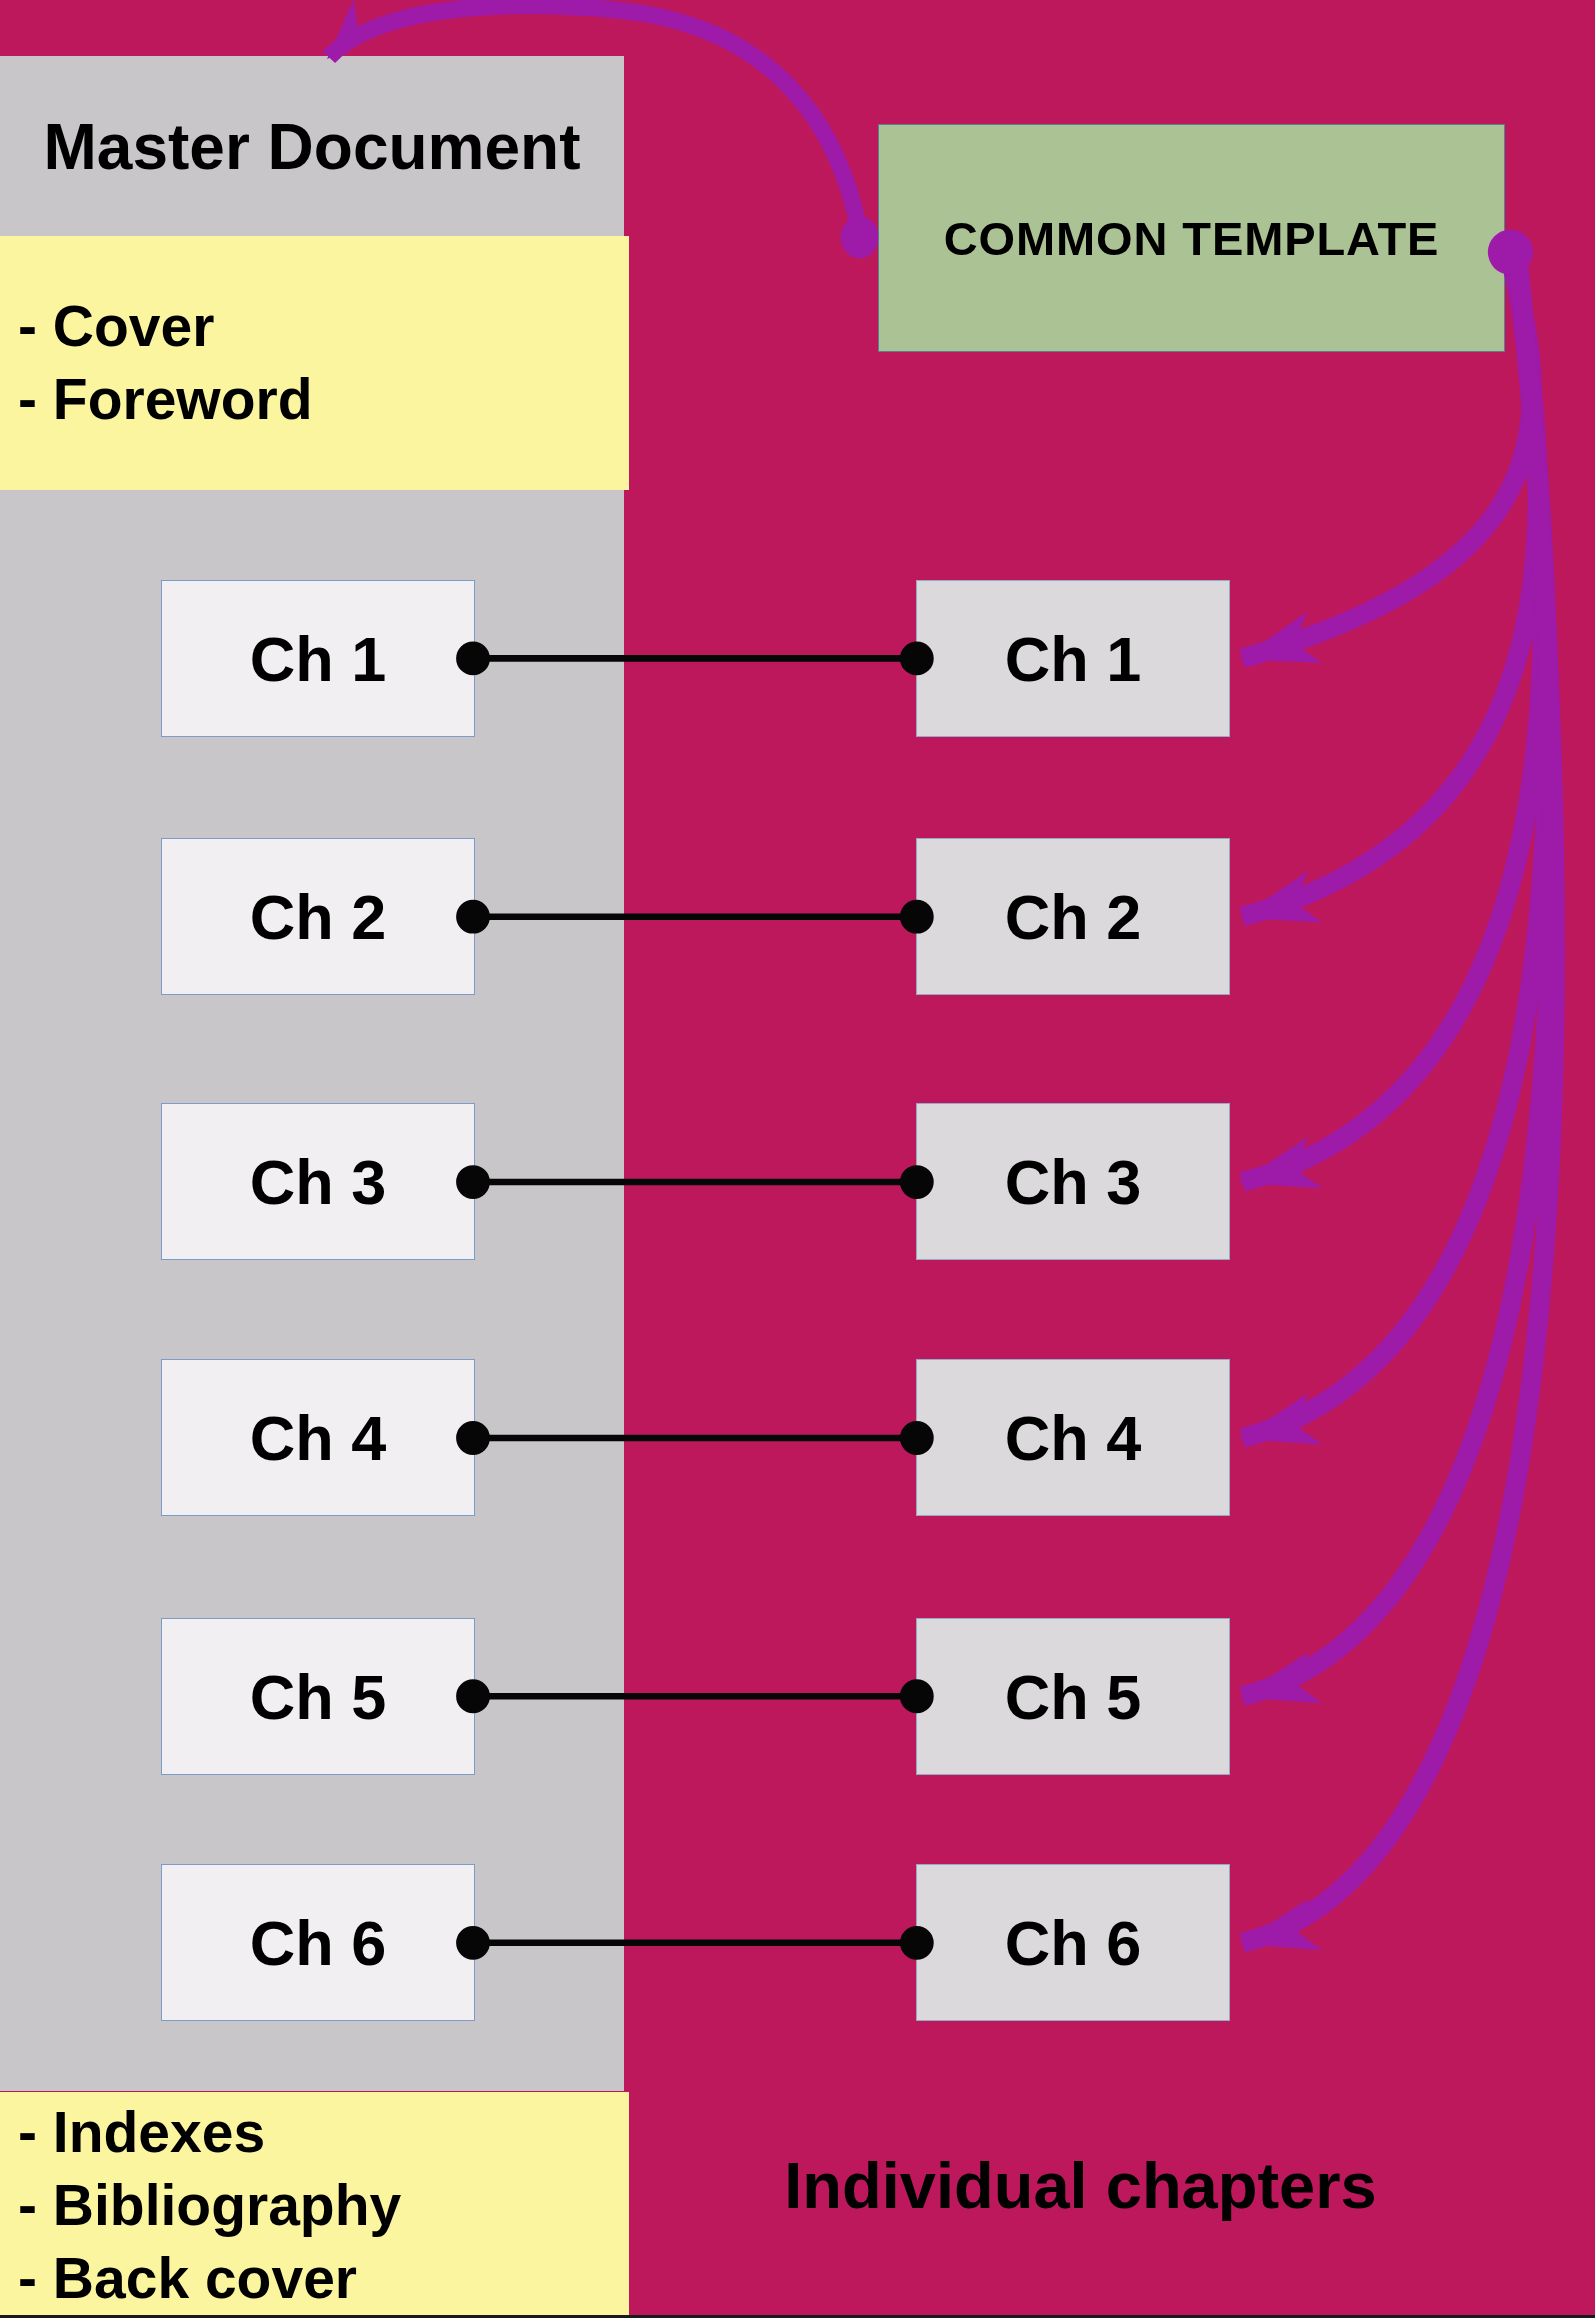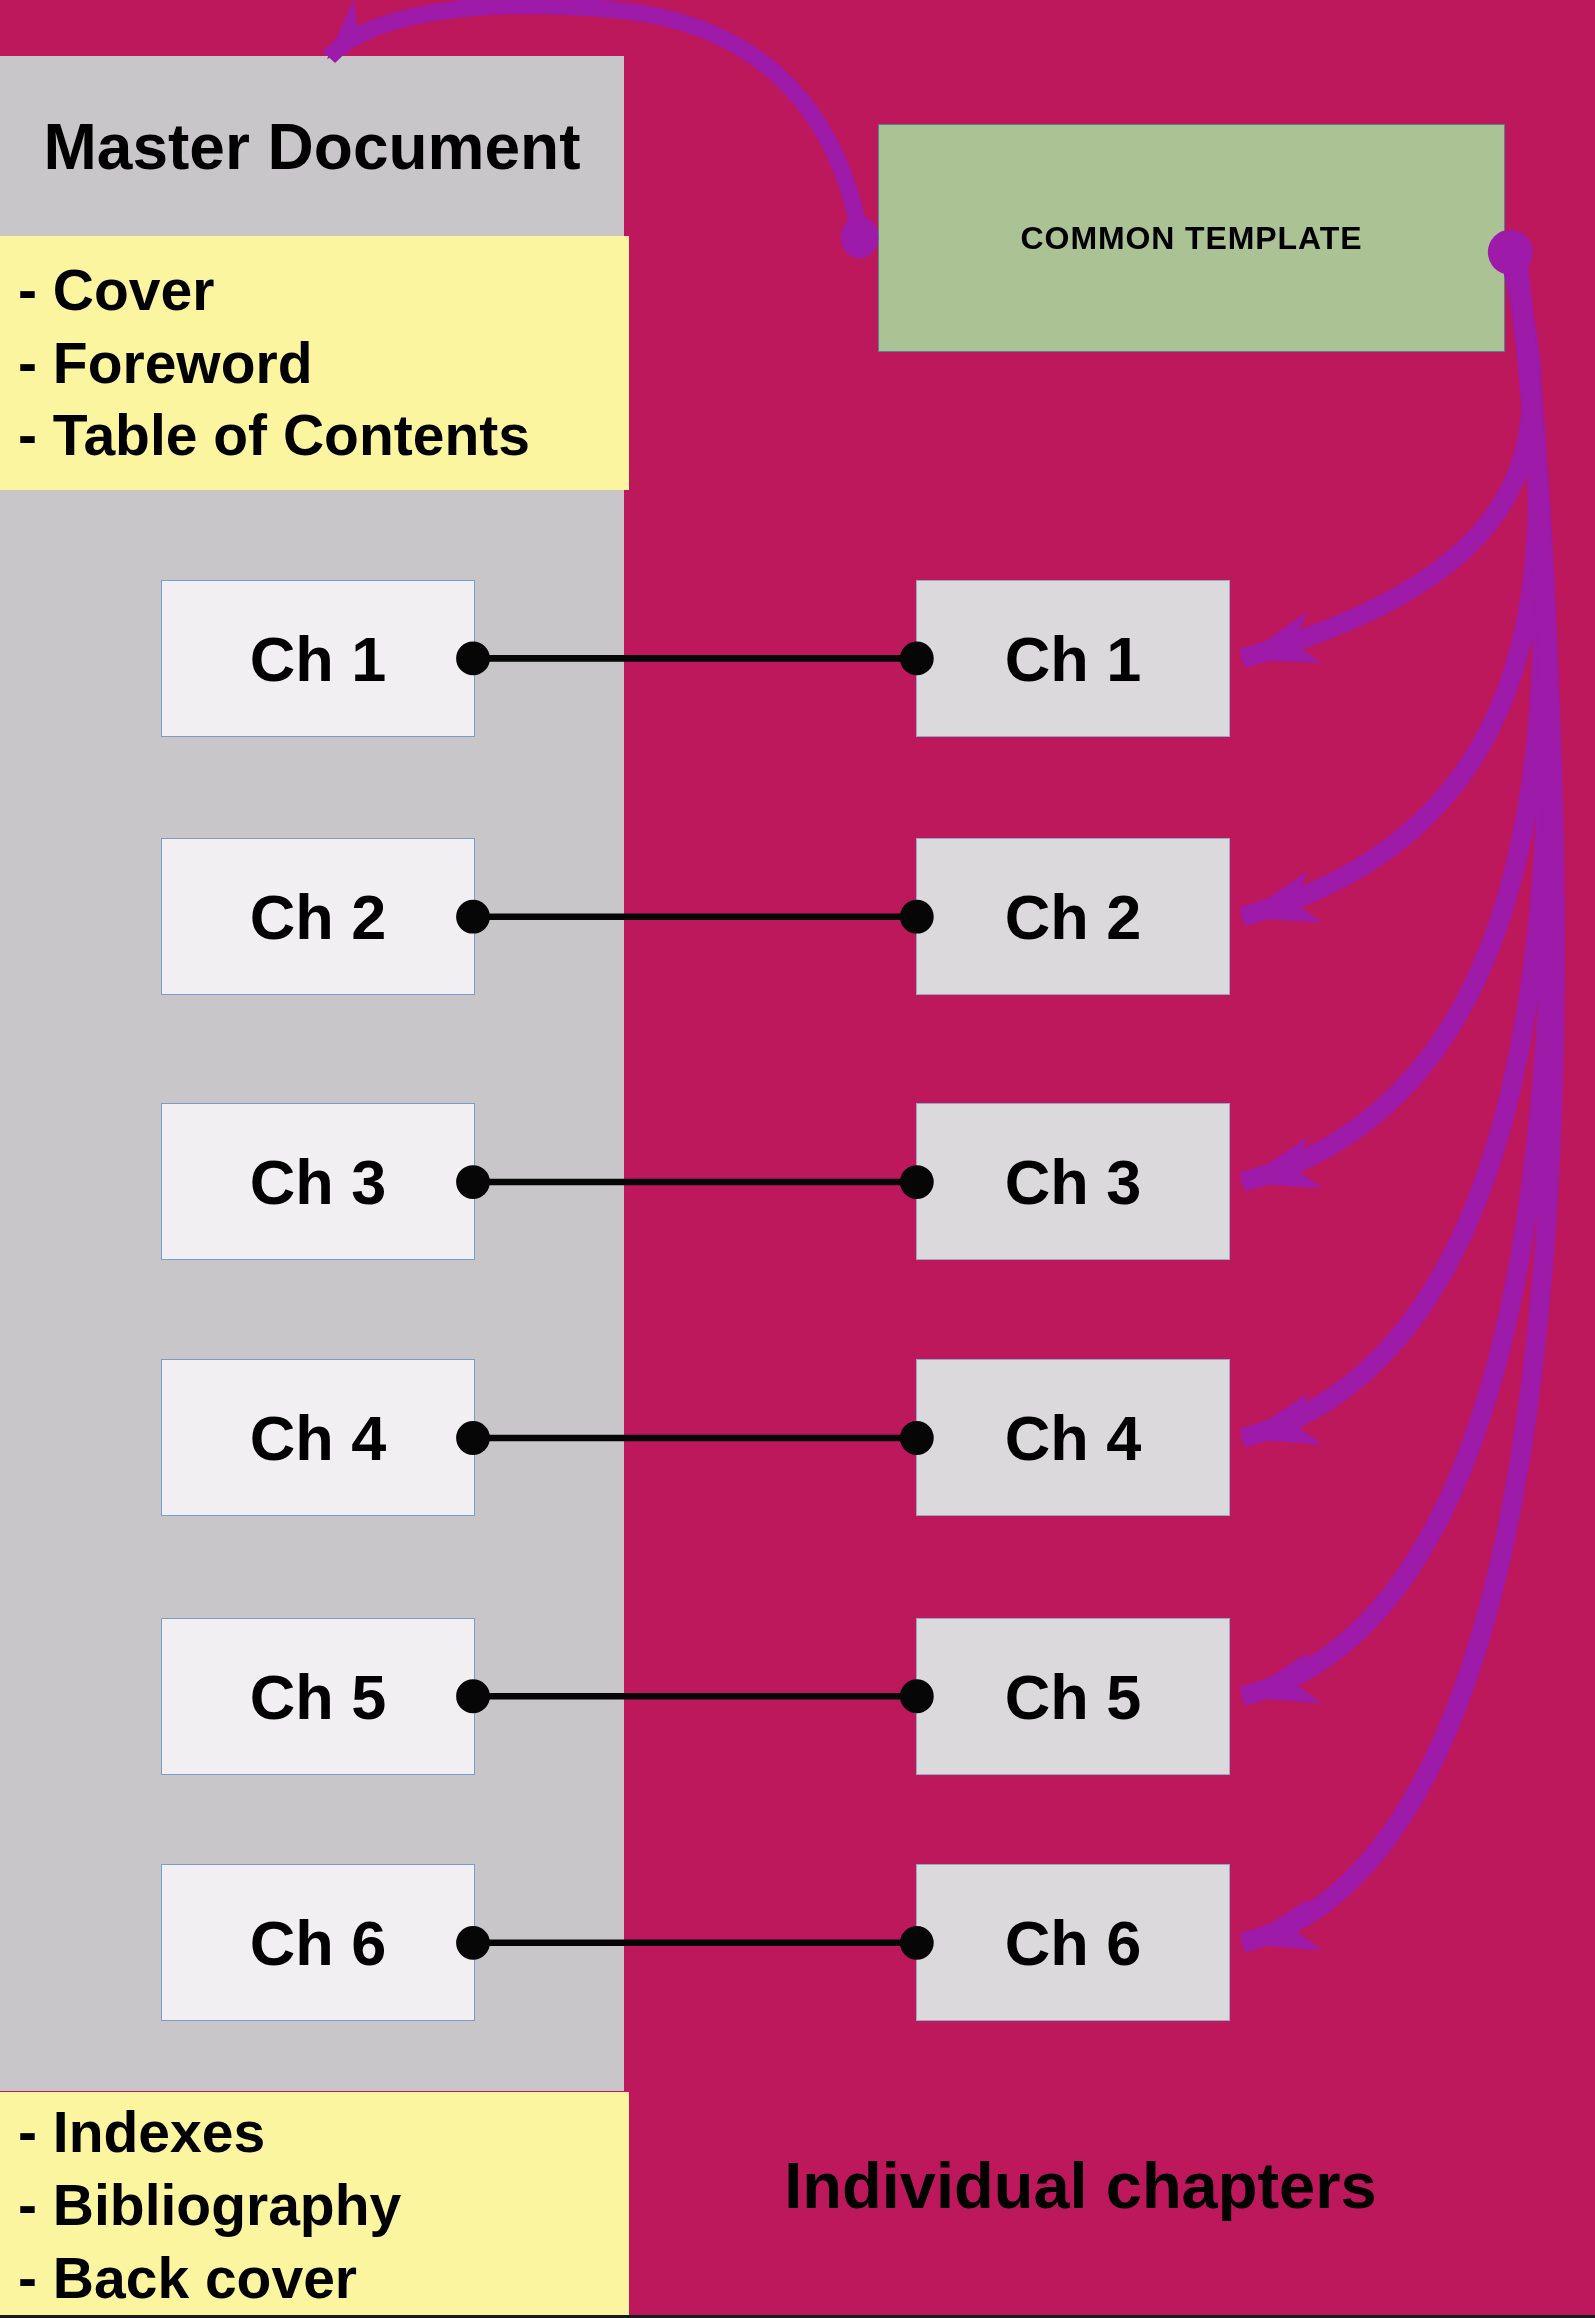--- a/index.html
+++ b/index.html
@@ -61,21 +61,21 @@
   }
   
   .template-box {
     position: absolute;
     left: 878px; top: 124px;
     width: 627px; height: 228px;
     box-sizing: border-box;
     background: #abc295;
     border: 1.4px solid #55808e;
     display: flex; align-items: center; justify-content: center;
-    font-size: 32px; font-weight: bold;
+    font-size: 47px; font-weight: bold;
     letter-spacing: 0.9px;
   }
   .caption {
     position: absolute;
     left: 639px; top: 2148px;
     width: 883px;
     text-align: center;
     font-size: 65px; font-weight: bold;
   }
   .bottom-strip {
@@ -95,21 +95,20 @@
 
 <div class="page">
 
   <div class="col-gray"></div>
 
   <div class="master-title">Master Document</div>
 
   <div class="panel-yellow" id="front-matter">
     <div class="matter-item">- Cover</div>
     <div class="matter-item">- Foreword</div>
-    <div class="matter-item">- Table of Contents</div>
   </div>
 
   <div class="panel-yellow" id="back-matter">
     <div class="matter-item">- Indexes</div>
     <div class="matter-item">- Bibliography</div>
     <div class="matter-item">- Back cover</div>
   </div>
 
   <div class="chap left" style="top:580px">Ch 1</div>
   <div class="chap left" style="top:838px">Ch 2</div>

